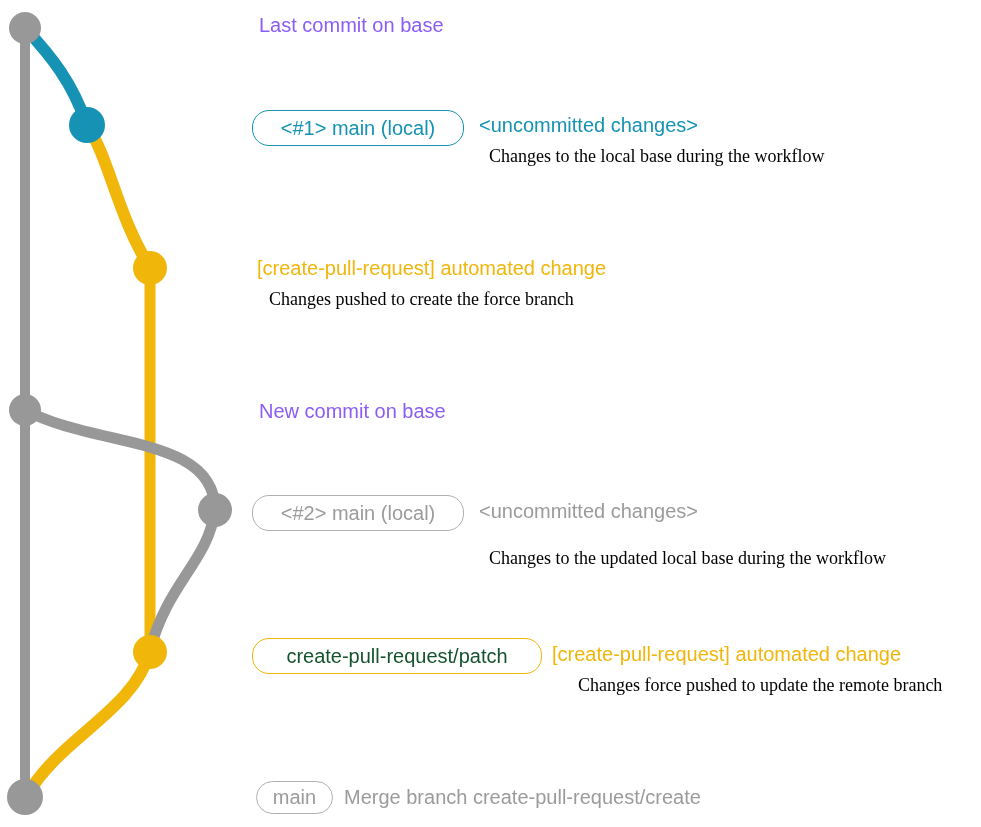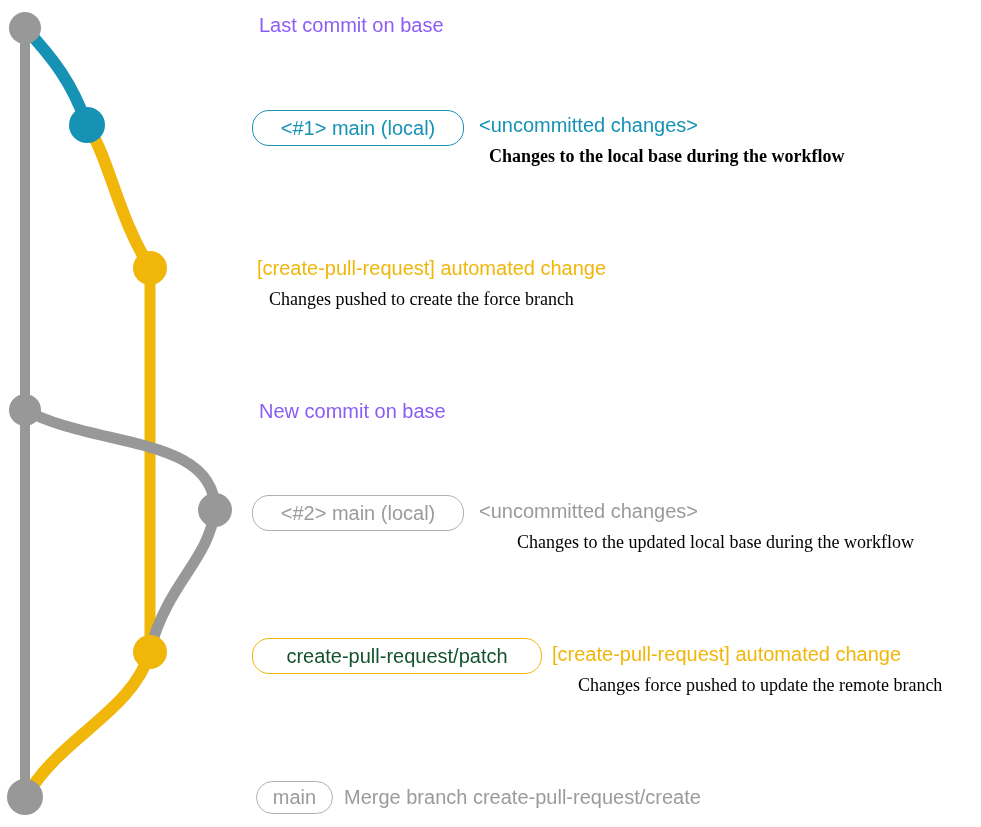--- a/index.html
+++ b/index.html
@@ -81,32 +81,32 @@
     <circle cx="150" cy="652" r="17" fill="#f0b60a"></circle>
     <circle cx="25" cy="797" r="18" fill="#989898"></circle>
   </svg>
 
   <div class="title" style="left:259px; top:14px;">Last commit on base</div>
 
   <div class="badge blue" style="left:252px; top:110px; width:212px; height:36px;">
     <span>&lt;#1&gt; main (local)</span>
   </div>
   <div class="note blue" style="left:479px; top:114px;">&lt;uncommitted changes&gt;</div>
-  <div class="desc" style="left:489px; top:146px;font-weight:bold;">Changes to the local base during the workflow</div>
+  <div class="desc" style="left:489px; top:146px;">Changes to the local base during the workflow</div>
 
   <div class="note yellow" style="left:257px; top:257px;">[create-pull-request] automated change</div>
   <div class="desc" style="left:269px; top:289px;">Changes pushed to create the force branch</div>
 
   <div class="title" style="left:259px; top:400px;">New commit on base</div>
 
   <div class="badge gray" style="left:252px; top:495px; width:212px; height:36px;">
     <span>&lt;#2&gt; main (local)</span>
   </div>
   <div class="note gray" style="left:479px; top:500px;">&lt;uncommitted changes&gt;</div>
-  <div class="desc" style="left:489px; top:532px;margin-left:28px;">Changes to the updated local base during the workflow</div>
+  <div class="desc" style="left:489px; top:548px;">Changes to the updated local base during the workflow</div>
 
   <div class="badge yellow" style="left:252px; top:638px; width:290px; height:36px;">
     <span>create-pull-request/patch</span>
   </div>
   <div class="note yellow" style="left:552px; top:643px;">[create-pull-request] automated change</div>
   <div class="desc" style="left:566px; top:675px;margin-left:12px;">Changes force pushed to update the remote branch</div>
 
   <div class="badge gray" style="left:256px; top:781px; width:77px; height:33px;">
     <span>main</span>
   </div>

